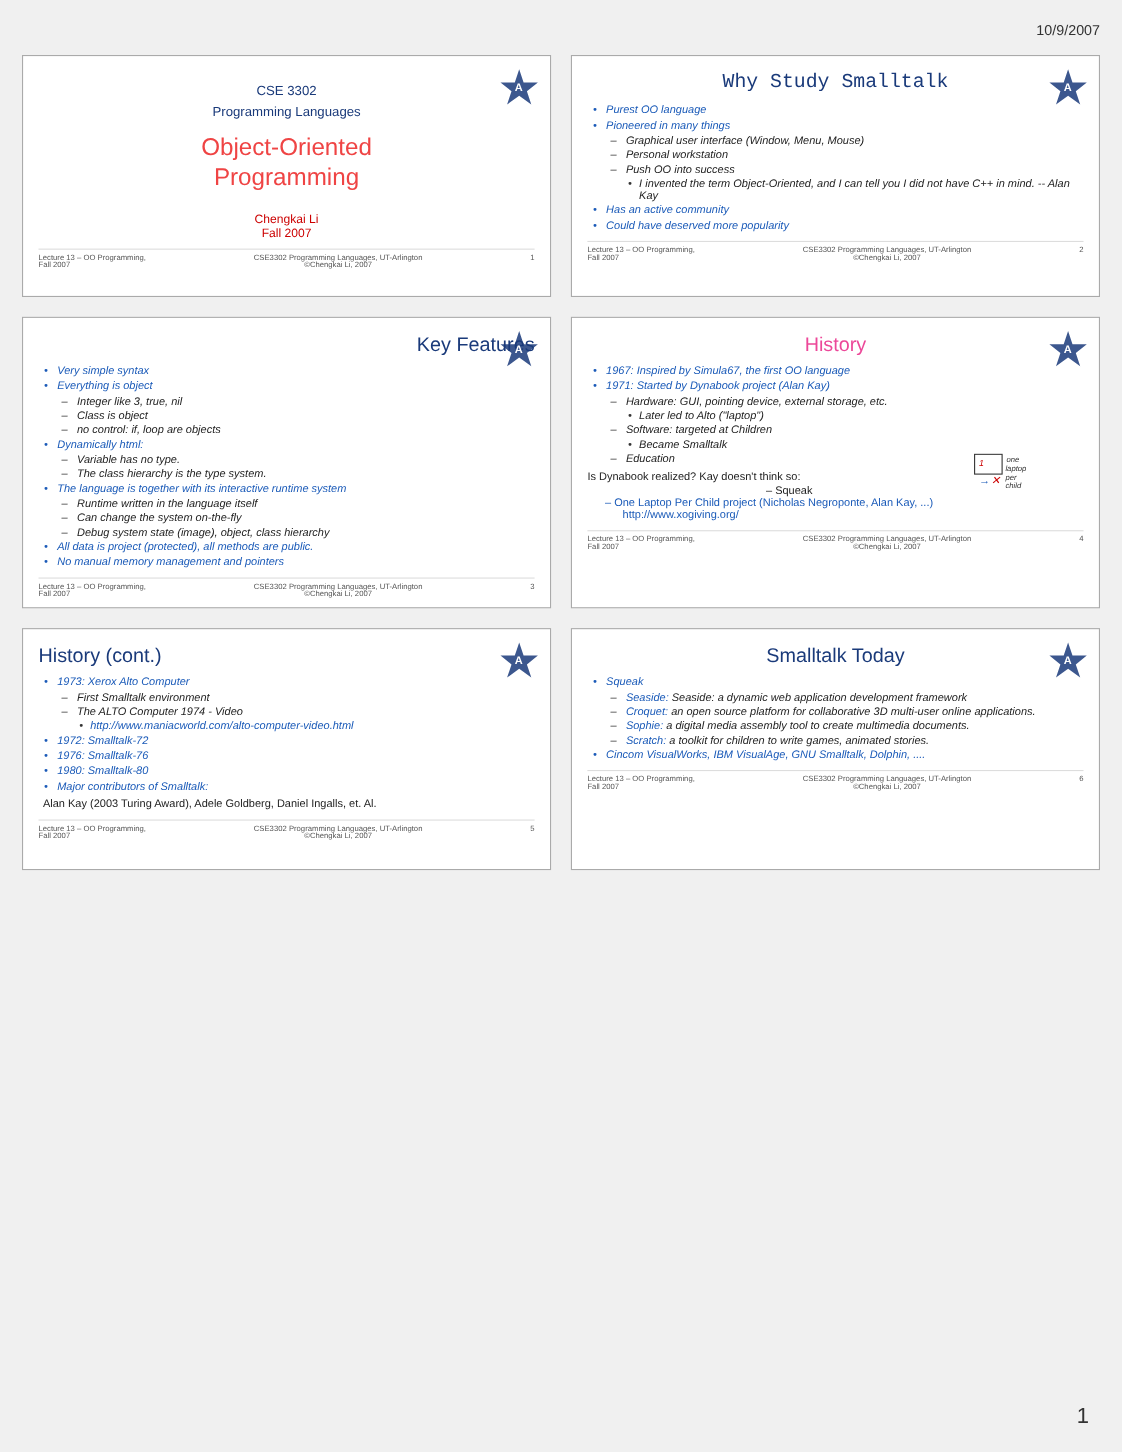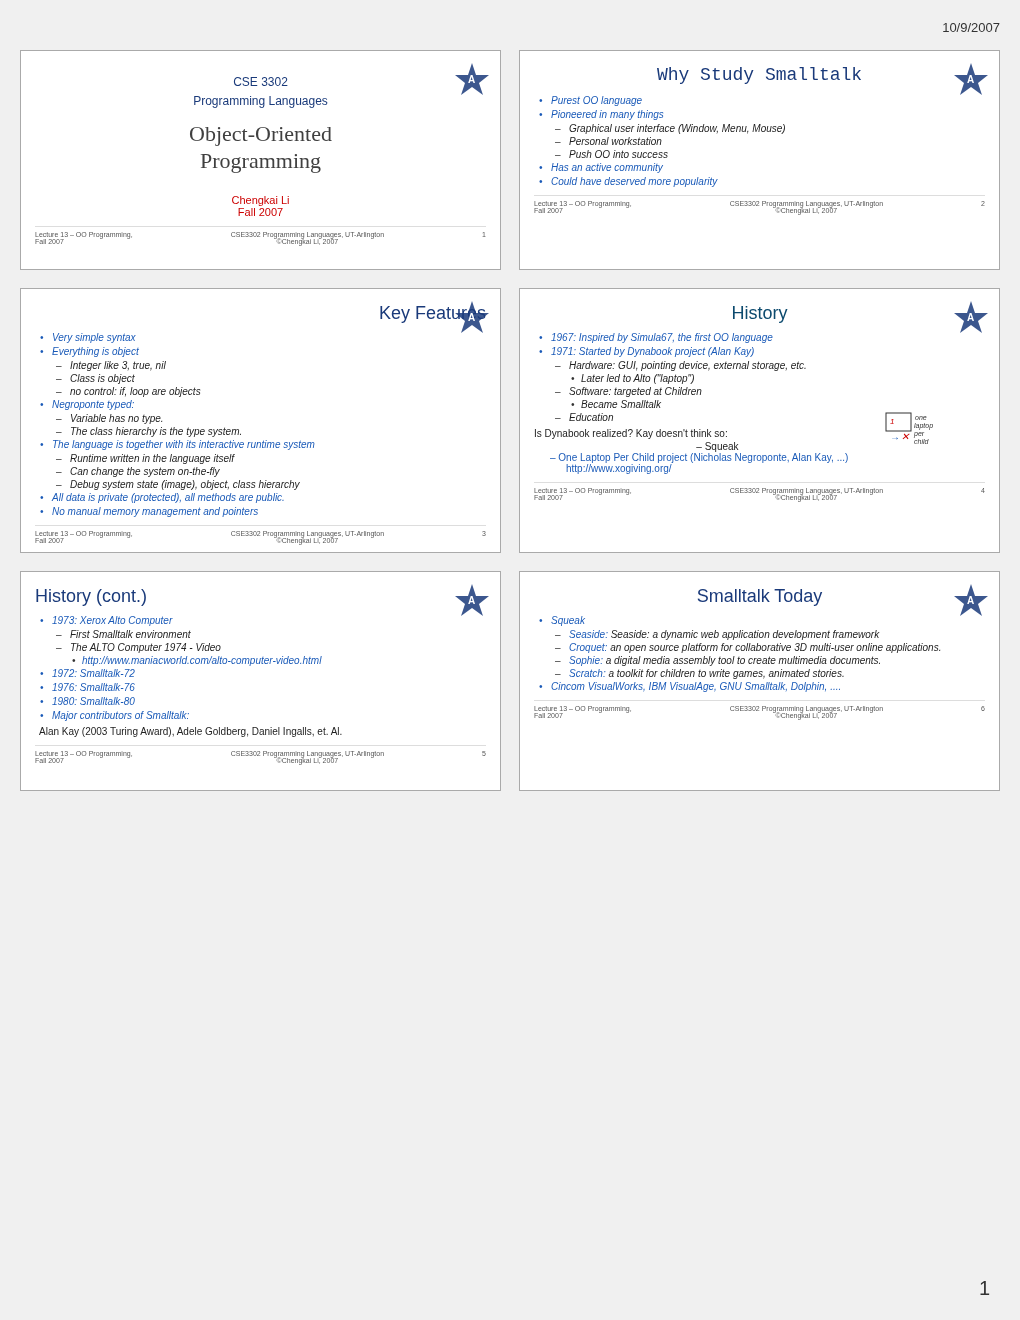--- a/index.html
+++ b/index.html
@@ -52,23 +52,23 @@
     
     .s1-course {
       text-align: center;
       color: #1a3a7a;
       font-size: 12px;
       margin-top: 8px;
       line-height: 1.6;
     }
     .s1-title {
       text-align: center;
-      color: #404040;
+      color: #ef4444;
       font-size: 22px;
-      font-family: Liberation Serif, serif;
+      font-family: Liberation Sans, sans-serif;
       margin: 10px 0 14px 0;
       line-height: 1.2;
     }
     .s1-author {
       text-align: center;
       color: #c00;
       font-size: 11px;
       margin-top: 20px;
     }
     
@@ -136,21 +136,21 @@
     .s3-title {
       text-align: right;
       font-size: 18px;
       color: #1a3a7a;
       margin-bottom: 8px;
     }
     
     .s4-title {
       text-align: center;
       font-size: 18px;
-      color: #0c4a6e;
+      color: #ec4899;
       margin-bottom: 8px;
     }
     
     .s5-title {
       text-align: left;
       font-size: 18px;
       color: #1a3a7a;
       margin-bottom: 8px;
     }
     
@@ -210,20 +210,23 @@
       </svg>
     </div>
     <div class="s2-title">Why Study Smalltalk</div>
     <ul class="bullet-list">
       <li class="blue-bullet">Purest OO language</li>
       <li class="blue-bullet">Pioneered in many things</li>
       <ul class="sub-list">
         <li>Graphical user interface (Window, Menu, Mouse)</li>
         <li>Personal workstation</li>
         <li>Push OO into success</li>
+        <ul class="sub-sub-list">
+          <li>I invented the term Object-Oriented, and I can tell you I did not have C++ in mind.  -- Alan Kay</li>
+        </ul>
       </ul>
       <li class="blue-bullet">Has an active community</li>
       <li class="blue-bullet">Could have deserved more popularity</li>
     </ul>
     <div class="slide-footer">
       <span style="white-space:pre-line;">Lecture 13 – OO Programming,
 Fall 2007</span>
       <span class="slide-footer-center" style="white-space:pre-line;">CSE3302 Programming Languages, UT-Arlington
 ©Chengkai Li, 2007</span>
       <span>2</span>
@@ -239,32 +242,32 @@
     </div>
     <div class="s3-title">Key Features</div>
     <ul class="bullet-list">
       <li class="blue-bullet">Very simple syntax</li>
       <li class="blue-bullet">Everything is object</li>
       <ul class="sub-list">
         <li>Integer like 3, true, nil</li>
         <li>Class is object</li>
         <li>no control: if, loop are objects</li>
       </ul>
-      <li class="blue-bullet">Negroponte typed:</li>
+      <li class="blue-bullet">Dynamically html:</li>
       <ul class="sub-list">
         <li>Variable has no type.</li>
         <li>The class hierarchy is the type system.</li>
       </ul>
       <li class="blue-bullet">The language is together with its interactive runtime system</li>
       <ul class="sub-list">
         <li>Runtime written in the language itself</li>
         <li>Can change the system on-the-fly</li>
         <li>Debug system state (image), object, class hierarchy</li>
       </ul>
-      <li class="blue-bullet">All data is private (protected), all methods are public.</li>
+      <li class="blue-bullet">All data is project (protected), all methods are public.</li>
       <li class="blue-bullet">No manual memory management and pointers</li>
     </ul>
     <div class="slide-footer">
       <span style="white-space:pre-line;">Lecture 13 – OO Programming,
 Fall 2007</span>
       <span class="slide-footer-center" style="white-space:pre-line;">CSE3302 Programming Languages, UT-Arlington
 ©Chengkai Li, 2007</span>
       <span>3</span>
     </div>
   </div>

